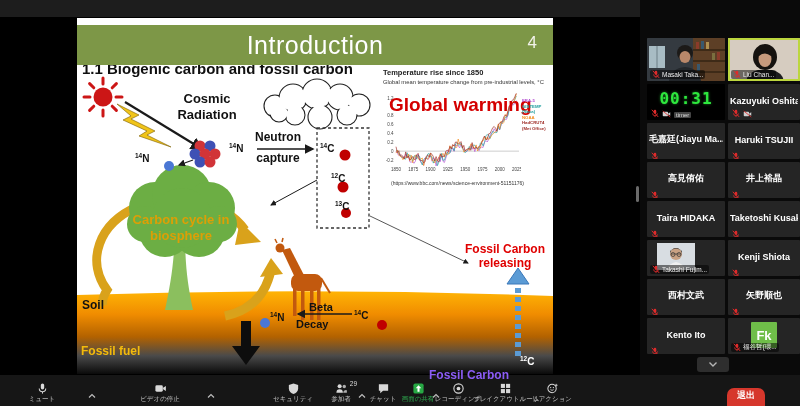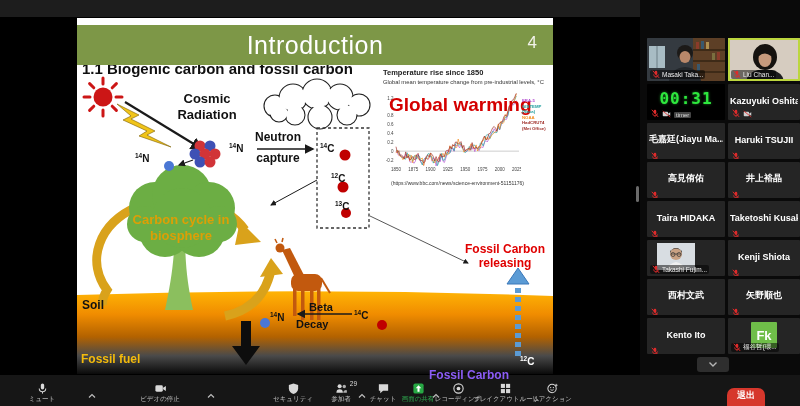--- a/index.html
+++ b/index.html
@@ -15,21 +15,21 @@
     color:#fff;font-size:25px;letter-spacing:.5px;}
   .slide-page{position:absolute;right:16px;top:8px;color:#f2f2ea;font-size:17px;}
   .slide-heading{position:absolute;left:5px;top:42px;font-size:15px;font-weight:bold;color:#101010;z-index:3;}
   .slide svg.art{position:absolute;left:0;top:0;z-index:1;}
   .olabel{position:absolute;z-index:3;color:#111;font-weight:bold;}
   .cosmic{left:90px;top:73px;width:80px;text-align:center;font-size:13px;line-height:1.2;}
   .neutron1{left:170px;top:112px;width:62px;text-align:center;font-size:12px;}
   .neutron2{left:170px;top:133px;width:62px;text-align:center;font-size:12px;}
   .cycle-text{left:45px;top:194px;width:118px;text-align:center;font-size:13px;color:#dd9f06;line-height:1.2;}
   .soil-label{left:5px;top:280px;font-size:12px;text-align:center;}
-  .fossil-fuel{left:4px;top:334px;font-size:12px;color:#f4bb0b;}
+  .fossil-fuel{left:4px;top:326px;font-size:12px;color:#f4bb0b;}
   .beta1{left:222px;top:283px;width:44px;text-align:center;font-size:11px;}
   .beta2{left:219px;top:300px;width:50px;text-align:left;font-size:11px;}
   .fossil-release{left:378px;top:224px;width:100px;text-align:center;font-size:12px;color:#e00000;line-height:1.2;}
   .fossil-carbon{left:352px;top:326px;font-size:12px;color:#8b5cf6;margin-top:24px;}
   .iso{position:absolute;z-index:3;font-weight:bold;font-size:10px;color:#111;white-space:nowrap;}
   .iso sup{font-size:6.5px;}
   .iso-white{color:#fff;}
 
   
   .chart{position:absolute;left:304px;top:50px;width:172px;height:126px;z-index:2;}

